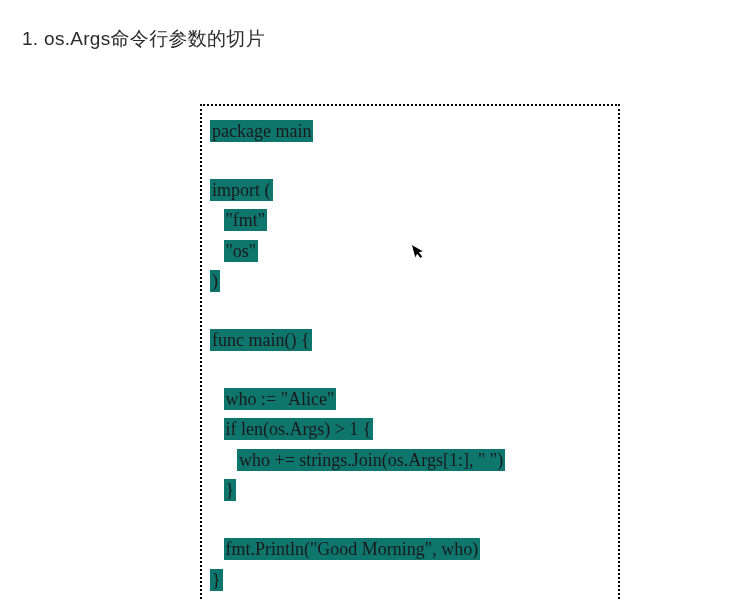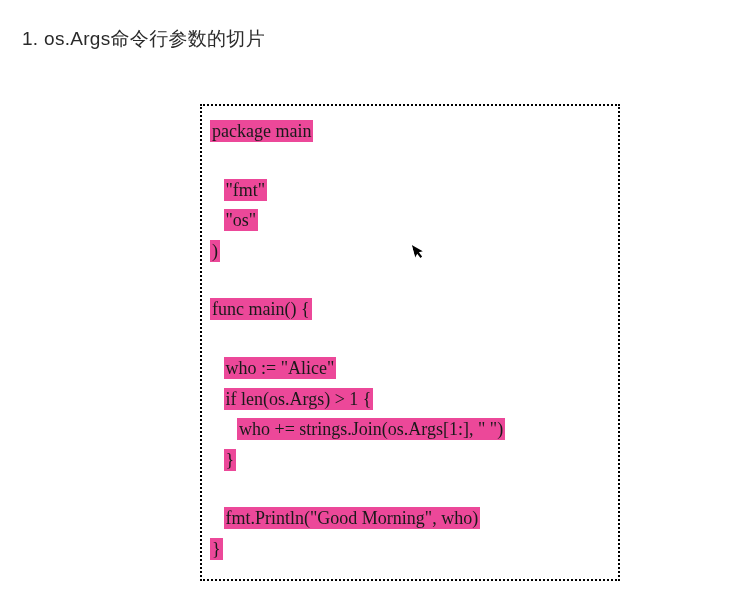--- a/index.html
+++ b/index.html
@@ -31,21 +31,21 @@
       padding: 10px 8px 14px 8px;
     }
     .code-line {
       font-family: Georgia, "Times New Roman", serif;
       font-size: 18px;
       color: #1a1a1a;
       line-height: 1.7;
       white-space: pre;
     }
     .hl {
-      background: #ec4899;
+      background: #0f766e;
       padding: 1px 2px;
     }
     .blank-line {
       height: 28px;
     }
     .cursor-arrow {
       position: absolute;
       top: 243px;
       left: 414px;
       font-size: 14px;
@@ -54,20 +54,21 @@
     }
   </style>
 </head>
 <body>
 
 <div class="heading">1. os.Args命令行参数的切片</div>
 
 <div class="code-container">
   <div class="code-line"><span class="hl">package main</span></div>
   <div class="blank-line"></div>
+  <div class="code-line"><span class="hl">import (</span></div>
   <div class="code-line">   <span class="hl">"fmt"</span></div>
   <div class="code-line">   <span class="hl">"os"</span></div>
   <div class="code-line"><span class="hl">)</span></div>
   <div class="blank-line"></div>
   <div class="code-line"><span class="hl">func main() {</span></div>
   <div class="blank-line"></div>
   <div class="code-line">   <span class="hl">who := "Alice"</span></div>
   <div class="code-line">   <span class="hl">if len(os.Args) &gt; 1 {</span></div>
   <div class="code-line">      <span class="hl">who += strings.Join(os.Args[1:], " ")</span></div>
   <div class="code-line">   <span class="hl">}</span></div>

